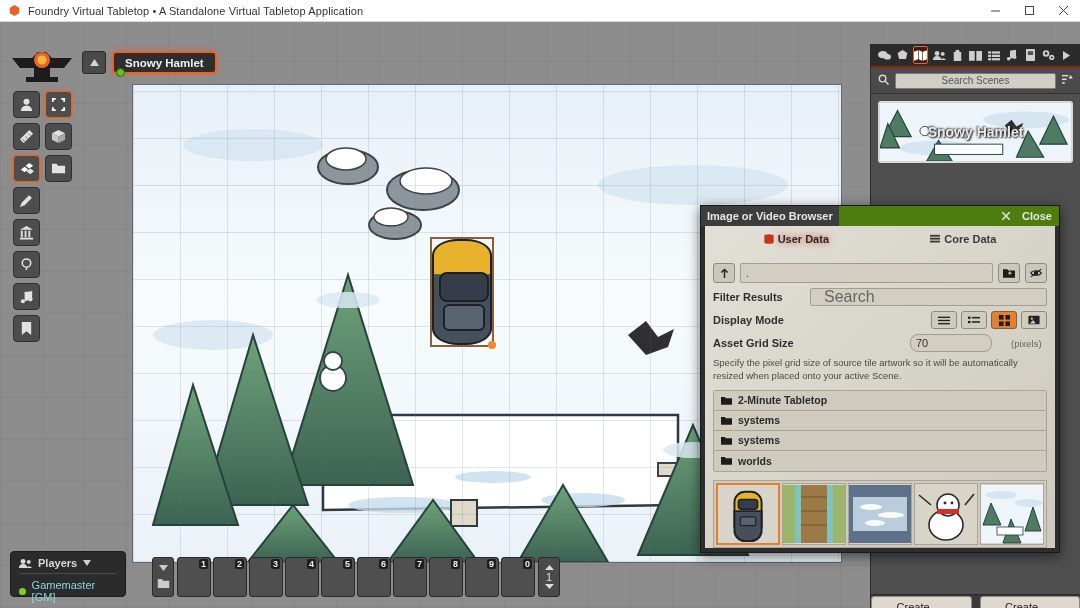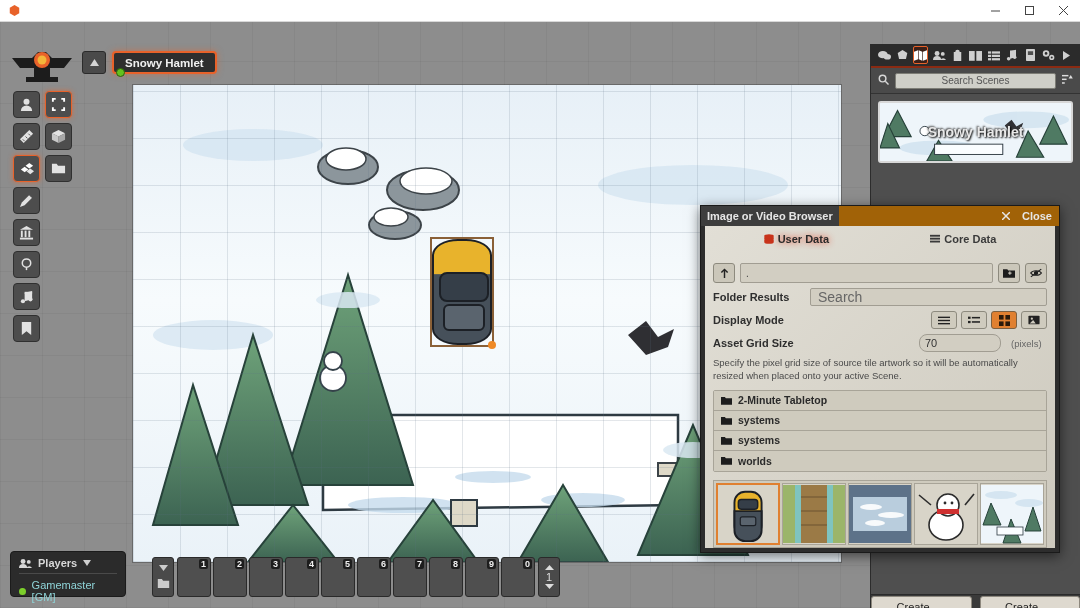--- a/index.html
+++ b/index.html
@@ -196,21 +196,21 @@
   }
 
   
   .dialog {
     position: absolute; left: 700px; top: 183px; width: 360px; height: 348px;
     background: #2d2d2d; border: 1px solid #1a1a1a;
     box-shadow: 0 3px 12px rgba(0,0,0,.55);
   }
   .dlg-header {
     height: 20px; display: flex; align-items: center; justify-content: space-between;
-    padding: 0 7px; background: #a16207; color: #e6e6e6;
+    padding: 0 7px; background: #4d7c0f; color: #e6e6e6;
   }
   .dlg-title {
     font-size: 11px; font-weight: bold; background: #3d3d3d; height: 20px;
     display: flex; align-items: center; padding: 0 6px;
     margin-left: -7px;
   }
   .dlg-close { font-size: 11px; font-weight: bold; display: flex; align-items: center; gap: 12px; }
   .dlg-body {
     position: absolute; top: 20px; left: 4px; right: 4px; bottom: 4px;
     background: #d8d4c8; padding: 7px 8px; overflow: hidden;
@@ -234,36 +234,36 @@
     display: flex; align-items: center;
   }
   .dlg-iconbtn {
     width: 22px; height: 20px; background: #cbc7ba; border: 1px solid #8d8a7e;
     border-radius: 3px; display: flex; align-items: center; justify-content: center;
     color: #1d1d1d;
   }
   .dlg-label { font-size: 11px; font-weight: bold; color: #2e2e2e; width: 92px; }
   .dlg-input {
     flex: 1; height: 18px; background: #d2cec2; border: 1px solid #a19d92;
-    border-radius: 2px; font-size: 14px; color: #666; padding: 0 7px;
+    border-radius: 2px; font-size: 16px; color: #666; padding: 0 13px;
     display: flex; align-items: center;
   }
   .dmode { display: flex; gap: 4px; margin-left: auto; }
   .dmode-btn {
     width: 26px; height: 18px; background: #cfcbbe; border: 1px solid #8d8a7e;
     border-radius: 3px; display: flex; align-items: center; justify-content: center;
     color: #222;
   }
   .dmode-btn.active { background: #e08030; border-color: #7c6040; }
   .grid-size-input {
     width: 82px; height: 18px; background: #d2cec2; border: 1px solid #a19d92;
     border-radius: 8px; font-size: 11px; color: #333; padding: 0 5px;
     display: flex; align-items: center; margin-left: auto;
   }
-  .unit { font-size: 9.5px; color: #666; margin-left: 5px; width: 36px; }
+  .unit { font-size: 9.5px; color: #666; margin-left: 14px; width: 36px; }
   .dlg-hint {
     font-size: 9.5px; color: #4a4a4a; line-height: 1.35; margin: 5px 0 7px 0;
   }
   .dir-list { border: 1px solid #a8a498; border-radius: 2px; overflow: hidden; }
   .dir-item {
     height: 20px; display: flex; align-items: center; gap: 6px; padding: 0 7px;
     font-size: 10.5px; font-weight: bold; color: #2a2a2a;
     background: #cfcbbe; border-bottom: 1px solid #a8a498;
   }
   .dir-item:last-child { border-bottom: none; }
@@ -286,20 +286,21 @@
   }
   .no-file { font-size: 10.5px; color: #222; }
 </style>
 </head>
 <body>
 
 <div id="app">
 
   <div class="titlebar">
     <div class="tb-logo"></div>
+    <div class="tb-title">Foundry Virtual Tabletop • A Standalone Virtual Tabletop Application</div>
     <div class="tb-controls">
       <div class="tb-btn">
         <svg width="11" height="11" viewBox="0 0 11 11">
             <line x1="1" y1="6" x2="10" y2="6" stroke="#444" stroke-width="1"></line>
           </svg>
       </div>
       <div class="tb-btn">
         <svg width="11" height="11" viewBox="0 0 11 11">
             <rect x="1.5" y="1.5" width="8" height="8" fill="none" stroke="#444" stroke-width="1"></rect>
           </svg>
@@ -770,21 +771,21 @@
           <div class="dlg-iconbtn">
             <svg width="13" height="10" viewBox="0 0 15 11" fill="none" stroke="#1d1d1d" stroke-width="1.3">
                 <path d="M0.8 5.5 C3 2 11 2 13.2 5.5 C11 9 3 9 0.8 5.5 Z"></path>
                 <circle cx="7" cy="5.5" r="1.8" fill="#1d1d1d"></circle>
                 <line x1="1" y1="10" x2="13" y2="1"></line>
               </svg>
           </div>
         </div>
 
         <div class="dlg-row">
-          <span class="dlg-label">Folder Results</span>
+          <span class="dlg-label">Filter Results</span>
           <div class="dlg-input" placeholder="Search">Search</div>
         </div>
 
         <div class="dlg-row">
           <span class="dlg-label">Display Mode</span>
           <div class="dmode">
             <div class="dmode-btn">
               <svg width="12" height="9" viewBox="0 0 14 10" fill="#222">
                   <rect y="0.5" width="14" height="1.6"></rect>
                   <rect y="4.2" width="14" height="1.6"></rect>

